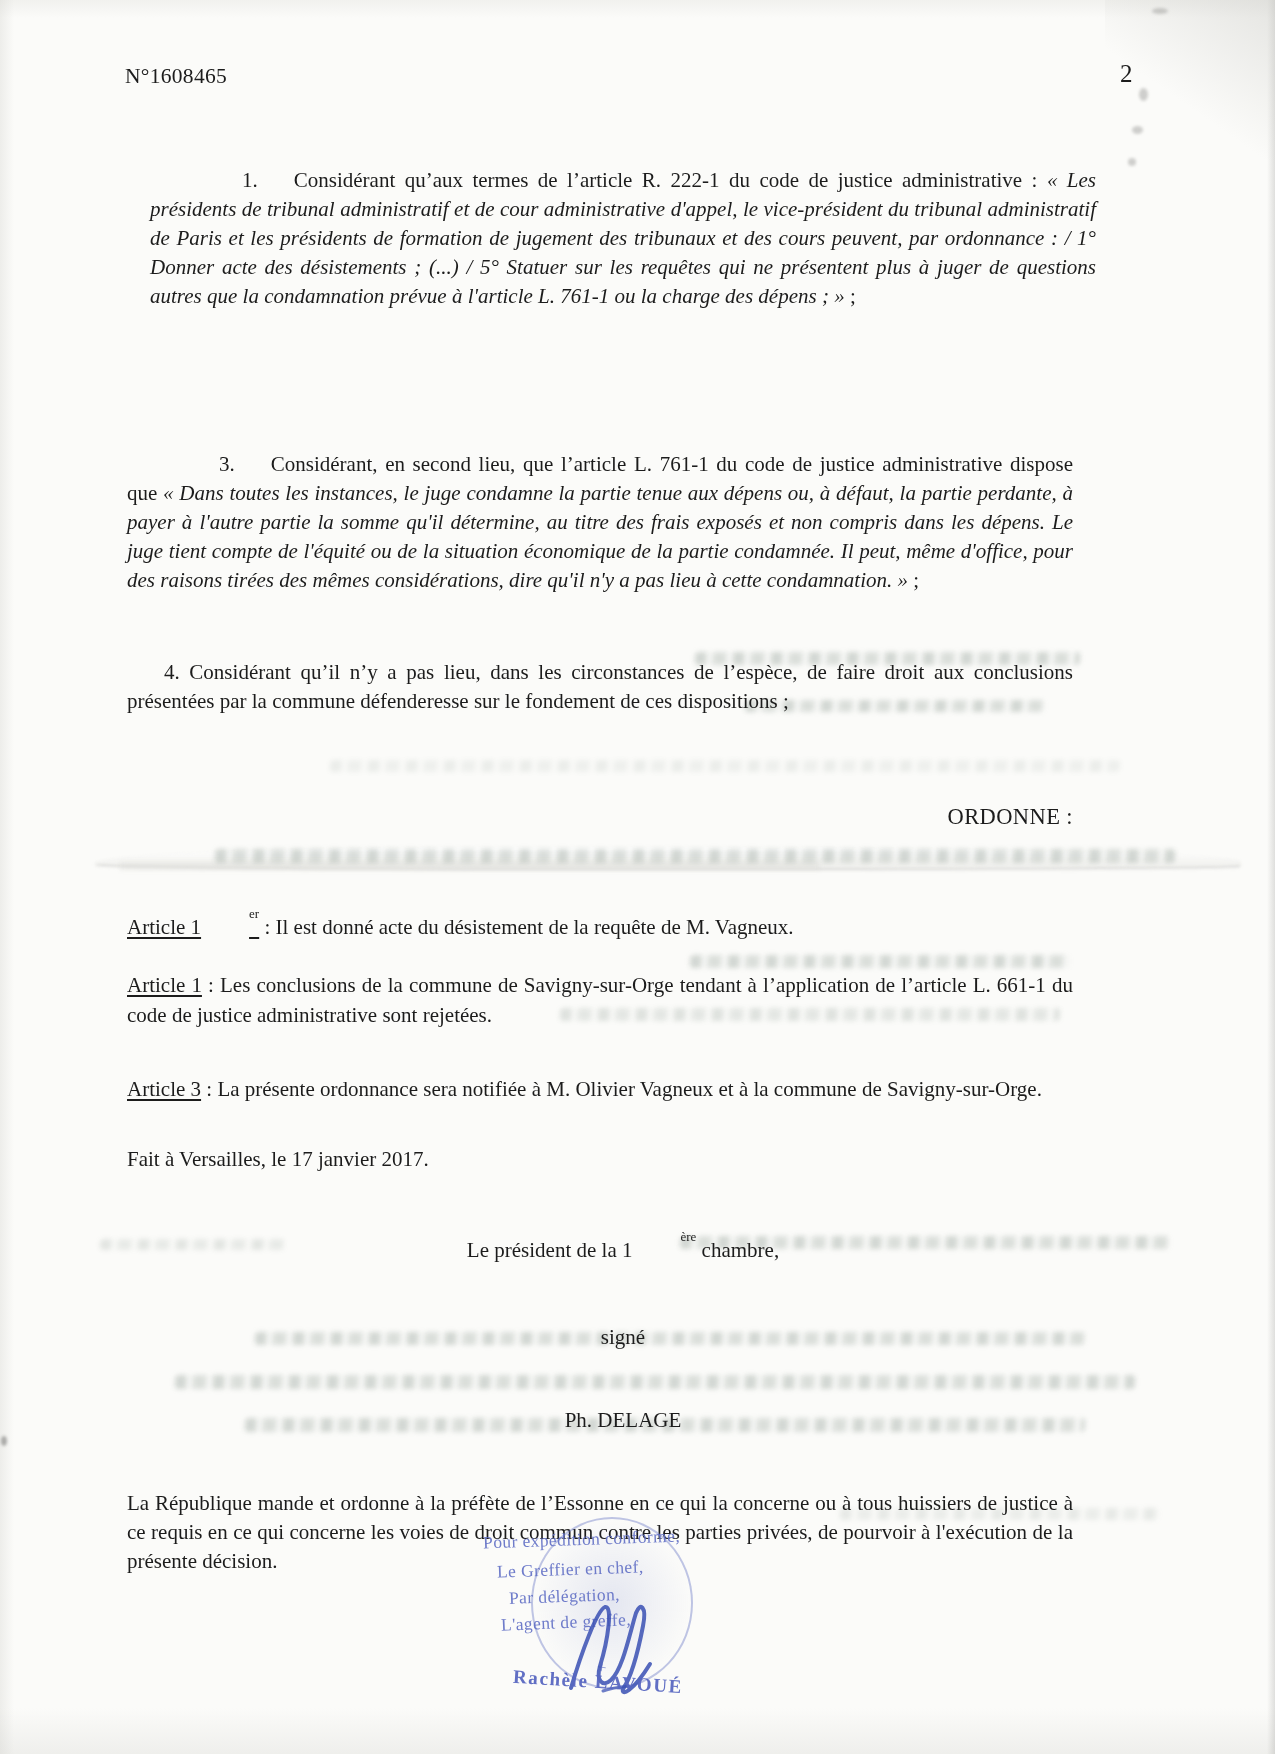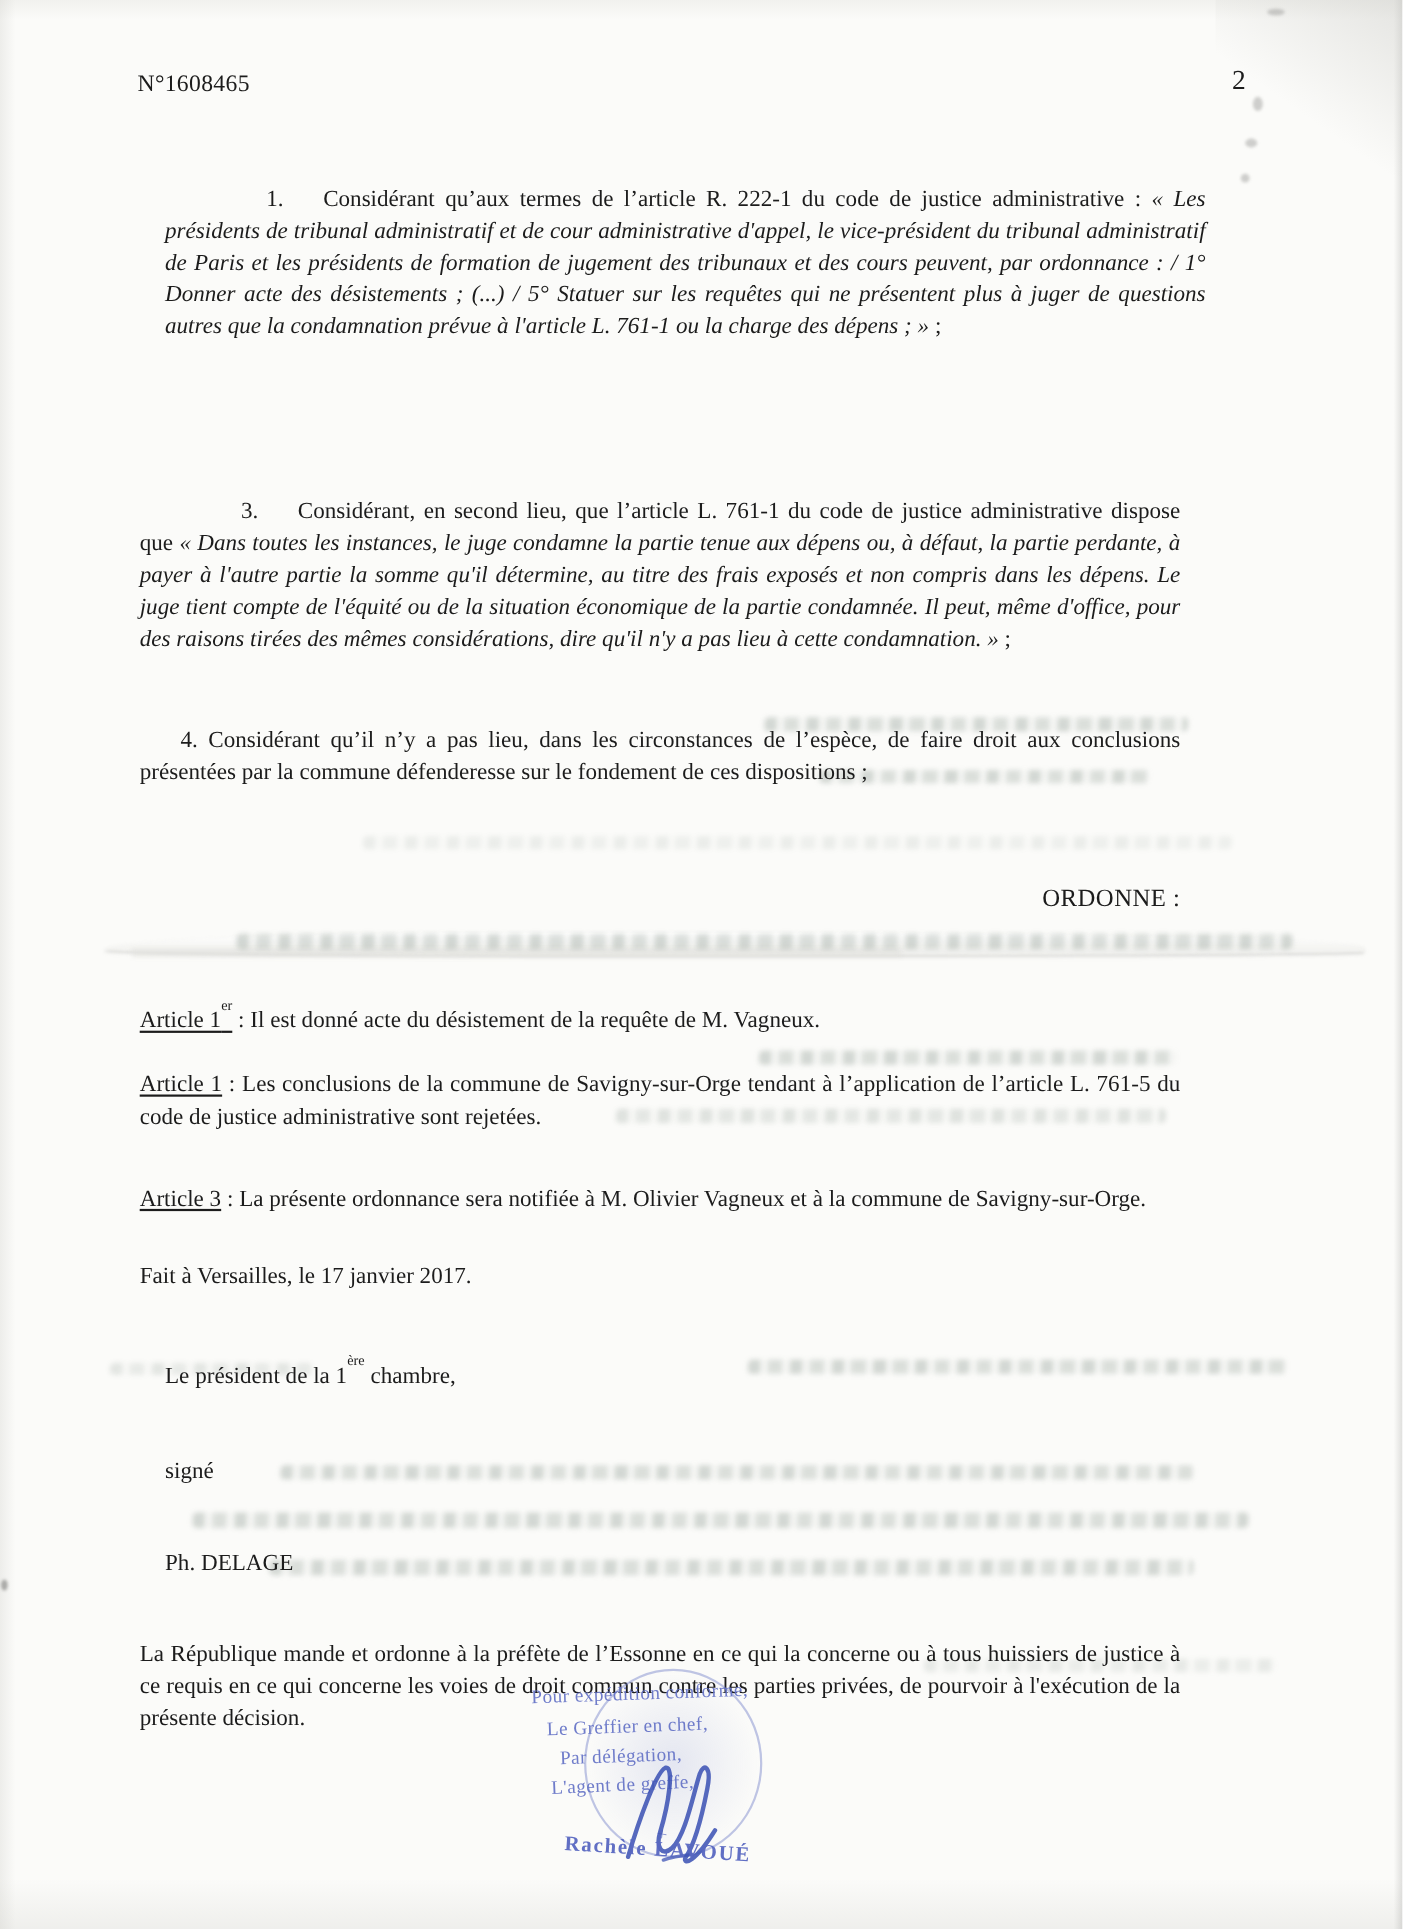--- a/index.html
+++ b/index.html
@@ -61,23 +61,23 @@
   .pnum{margin-right:36px;}
   .it{font-style:italic;}
   .ordonne{position:absolute;left:127px;top:804px;width:946px;text-align:right;
     font-size:22.5px;letter-spacing:.4px;}
   .article{position:absolute;left:127px;width:946px;text-align:justify;
     font-size:21px;line-height:29.5px;}
   .a1{top:892px;}
   .a2{top:950px;}
   .a3{top:1054px;}
   .u{text-decoration:underline;text-underline-offset:3px;}
-  sup{font-size:13px;line-height:0;position:relative;top:-8px;}
+  sup{font-size:13px;line-height:0;position:relative;top:-8px;margin-left:48px;}
   .date-line{position:absolute;left:127px;top:1147px;font-size:21px;}
-  .centerline{position:absolute;left:150px;width:946px;font-size:21px;}
+  .centerline{position:absolute;left:150px;width:946px;text-align:center;font-size:21px;}
   .president-line{top:1238px;}
   .signe-line{top:1325px;}
   .delage-line{top:1408px;font-family:Liberation Serif, serif;}
   .mandate{position:absolute;left:127px;top:1468px;width:946px;text-align:justify;
     font-size:21px;line-height:29px;}
   
   .stamp-circle{position:absolute;left:531px;top:1517px;width:158px;height:168px;
     border:2px solid rgba(105,118,198,.42);border-radius:50%;
     background:radial-gradient(closest-side, rgba(110,125,200,.16), rgba(110,125,200,.06) 62%, rgba(110,125,200,0));}
   .stamp-line{position:absolute;white-space:nowrap;color:rgba(99,113,197,.92);
@@ -126,21 +126,21 @@
 
 
   <p class="para p3"><span class="pnum">3.</span><span>Considérant, en second lieu, que l’article L. 761-1 du code de justice administrative dispose que </span><span class="it">« Dans toutes les instances, le juge condamne la partie tenue aux dépens ou, à défaut, la partie perdante, à payer à l'autre partie la somme qu'il détermine, au titre des frais exposés et non compris dans les dépens. Le juge tient compte de l'équité ou de la situation économique de la partie condamnée. Il peut, même d'office, pour des raisons tirées des mêmes considérations, dire qu'il n'y a pas lieu à cette condamnation. »</span><span> ;</span></p>
 
   <p class="para p4">4. Considérant qu’il n’y a pas lieu, dans les circonstances de l’espèce, de faire droit aux conclusions présentées par la commune défenderesse sur le fondement de ces dispositions ;</p>
 
   <div class="ordonne">ORDONNE :</div>
 
   <p class="article a1"><span class="u"><span>Article 1</span><sup>er</sup></span><span> : Il est donné acte du désistement de la requête de M. Vagneux.</span></p>
 
-  <p class="article a2"><span class="u">Article 1</span><span> : Les conclusions de la commune de Savigny-sur-Orge tendant à l’application de l’article L. 761-5 du code de justice administrative sont rejetées.</span></p>
+  <p class="article a2"><span class="u">Article 1</span><span> : Les conclusions de la commune de Savigny-sur-Orge tendant à l’application de l’article L. 661-1 du code de justice administrative sont rejetées.</span></p>
 
   <p class="article a3"><span class="u">Article 3</span><span> : La présente ordonnance sera notifiée à M. Olivier Vagneux et à la commune de Savigny-sur-Orge.</span></p>
 
   <div class="date-line">Fait à Versailles, le 17 janvier 2017.</div>
 
   <div class="centerline president-line"><span>Le président de la 1</span><sup>ère</sup><span> chambre,</span></div>
 
   <div class="centerline signe-line">signé</div>
 
   <div class="centerline delage-line">Ph. DELAGE</div>

